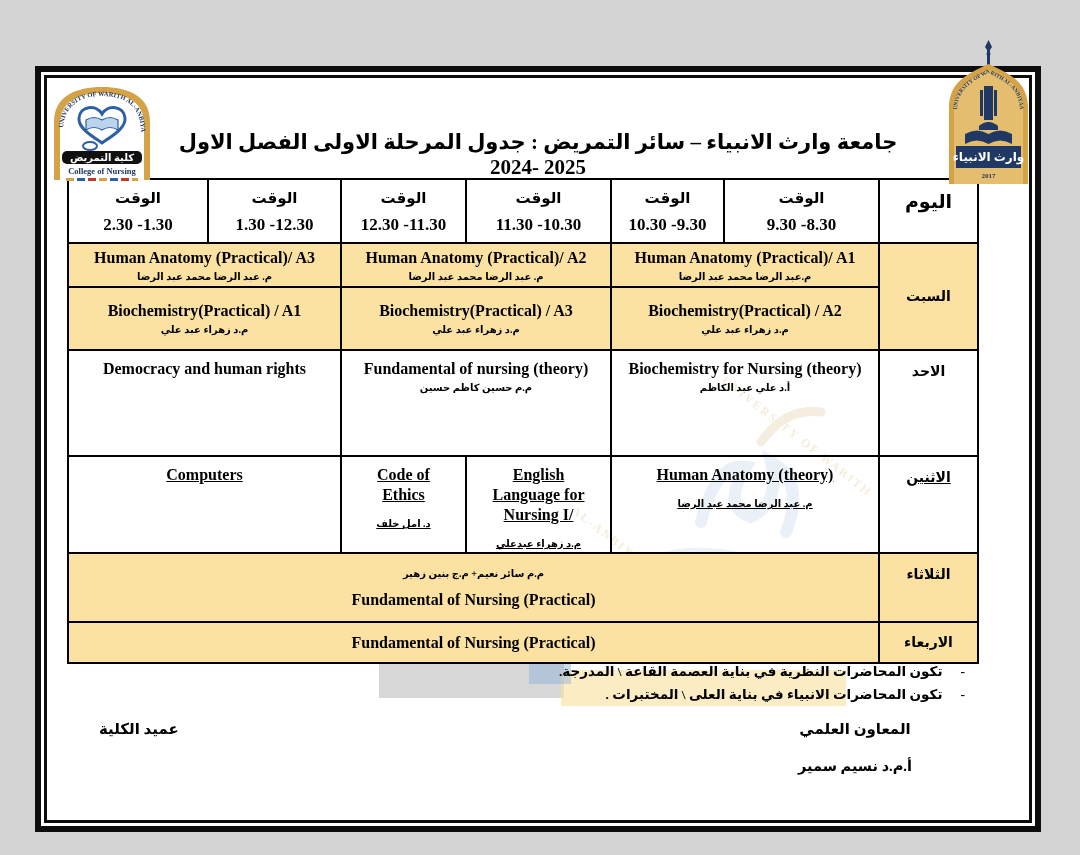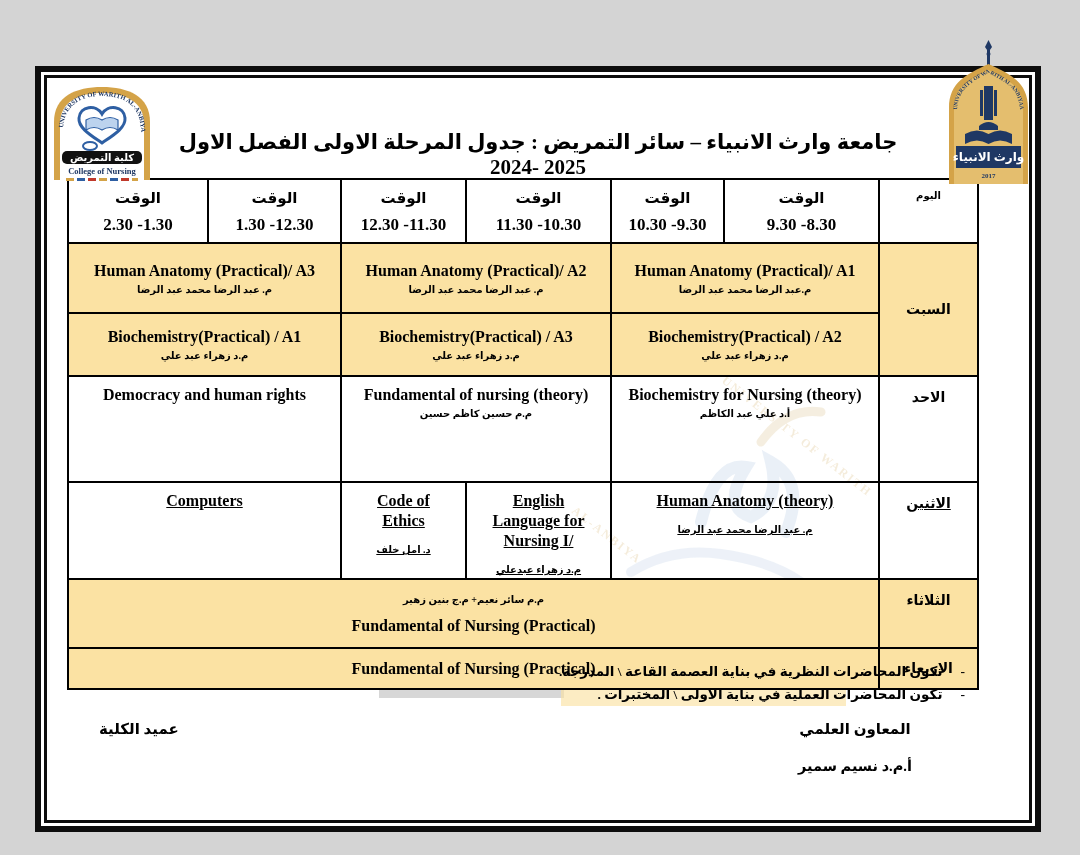--- a/index.html
+++ b/index.html
@@ -39,31 +39,31 @@
     position:absolute;left:26px;top:106px;width:910px;
     border-collapse:collapse;table-layout:fixed;z-index:2;
   }
   .timetable td{
     border:2px solid #000;
     text-align:center;vertical-align:middle;
     padding:2px 16px;overflow:hidden;
   }
   .timetable .yl{background:#FBE2A3;}
   tr.r-head{height:64px;}
-  tr.r-sat1{height:70px;margin-top:32px;}
+  tr.r-sat1{height:44px;margin-top:32px;}
   tr.r-sat2{height:63px;}
   tr.r-sun{height:106px;}
   tr.r-mon{height:93px;text-decoration:underline;}
   tr.r-tue{height:69px;}
   tr.r-wed{height:41px;}
   .tlabel{font-size:15px;font-weight:bold;margin-top:2px;}
   .tval{font-size:17px;font-weight:bold;margin-top:8px;direction:ltr;}
   .day{font-size:14px;font-weight:bold;}
   .day.top{vertical-align:top;padding-top:12px;}
-  td.head-day{vertical-align:top;padding-top:10px;font-size:10px;font-weight:bold;border-radius:27px;}
+  td.head-day{vertical-align:top;padding-top:10px;font-size:19px;font-weight:bold;border-radius:27px;}
   .course{font-size:16px;font-weight:bold;line-height:1.25;}
   .instructor{font-size:10px;font-weight:bold;direction:rtl;line-height:1.3;margin-top:2px;}
   tr.r-sun td.cc, tr.r-mon td.cc{vertical-align:top;padding-top:8px;background:transparent;}
   tr.r-sun .instructor{}
   tr.r-mon .instructor{margin-top:12px;}
   tr.r-tue .course{margin-top:10px;}
   
   .notes{
     position:absolute;right:70px;top:591px;width:470px;z-index:3;
     direction:rtl;text-align:right;font-size:13.5px;font-weight:bold;
@@ -273,21 +273,21 @@
           <td class="yl day">الاربعاء</td>
         </tr>
       </tbody>
     </table>
 
     <div class="notes">
       <div class="note-line">
         <span class="note-dash">-</span><span>تكون المحاضرات النظرية في بناية العصمة القاعة \ المدرجة.</span>
       </div>
       <div class="note-line">
-        <span class="note-dash">-</span><span>تكون المحاضرات العملية في بناية الاولى \ المختبرات .</span>
+        <span class="note-dash">-</span><span>تكون المحاضرات الانبياء في بناية العلى \ المختبرات .</span>
       </div>
     </div>
 
     <div class="sig sig-right">
       <div>المعاون العلمي</div>
       <div class="name">أ.م.د نسيم سمير</div>
     </div>
     <div class="sig sig-left">
       <div>عميد الكلية</div>
     </div>

